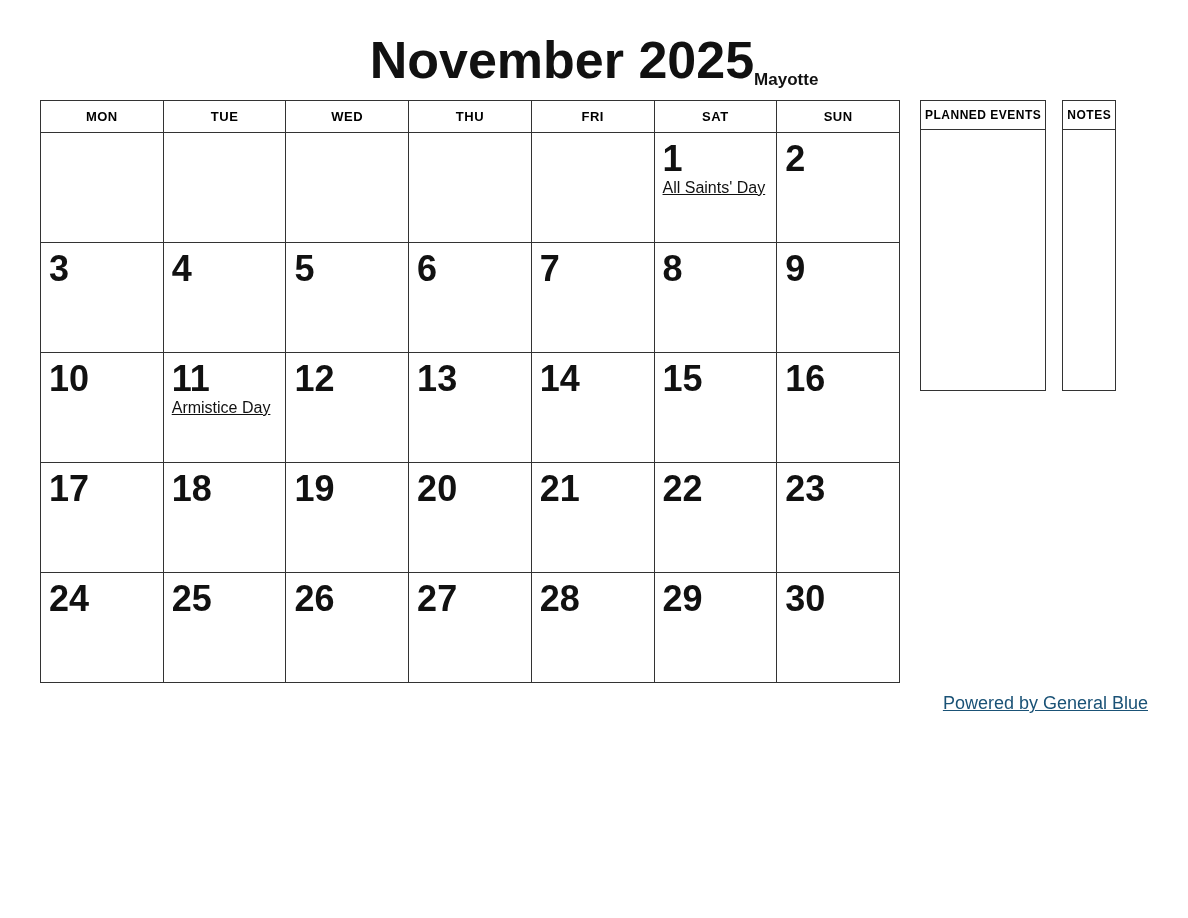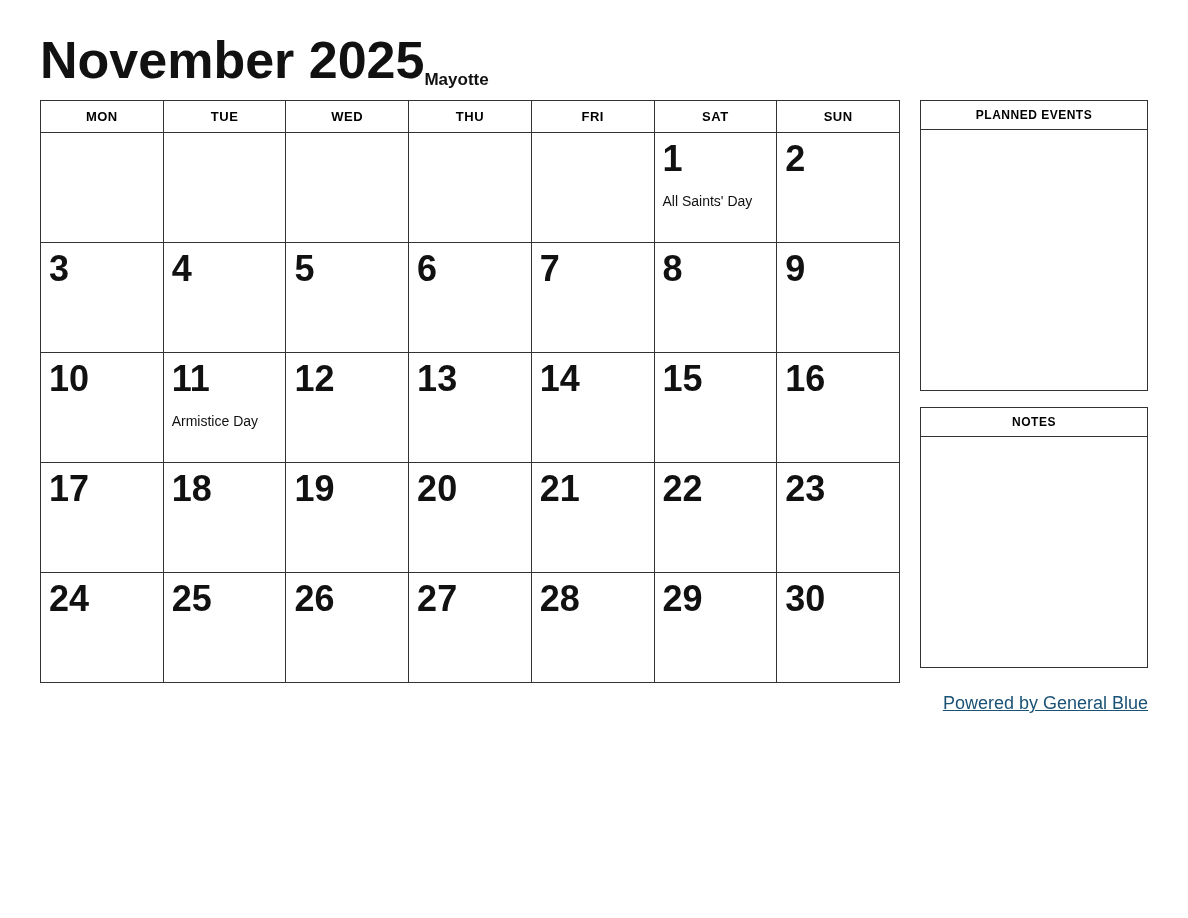--- a/index.html
+++ b/index.html
@@ -5,21 +5,21 @@
     * { box-sizing: border-box; margin: 0; padding: 0; }
     body {
       background: #fff;
       font-family: Arial, Helvetica, sans-serif;
       width: 1188px;
       min-height: 918px;
       padding: 30px 40px 20px 40px;
     }
     .header {
       display: flex;
-      justify-content: flex-start;
+      justify-content: center;
       align-items: flex-end;
       margin-bottom: 10px;
     }
     .month-title {
       font-size: 52px;
       font-weight: 900;
       color: #111;
     }
     .region-title {
       font-size: 17px;
@@ -55,31 +55,32 @@
       height: 110px;
       padding: 6px 8px;
     }
     .day-number {
       font-size: 36px;
       font-weight: 700;
       color: #111;
       line-height: 1.1;
     }
     .day-event {
-      font-size: 14px;
-      color: #111;
-      margin-top: 14px;
+      font-size: 16px;
+      color: #111;
+      margin-top: 0;
+      text-decoration: underline;
     }
     .empty-cell {
       background: #fff;
     }
     .sidebar {
       width: 228px;
       display: flex;
-      flex-direction: column;
+      flex-direction: row;
       gap: 16px;
     }
     .sidebar-box {
       border: 1.5px solid #333;
     }
     .sidebar-box-header {
       border-bottom: 1.5px solid #333;
       text-align: center;
       font-size: 12px;
       font-weight: 700;

